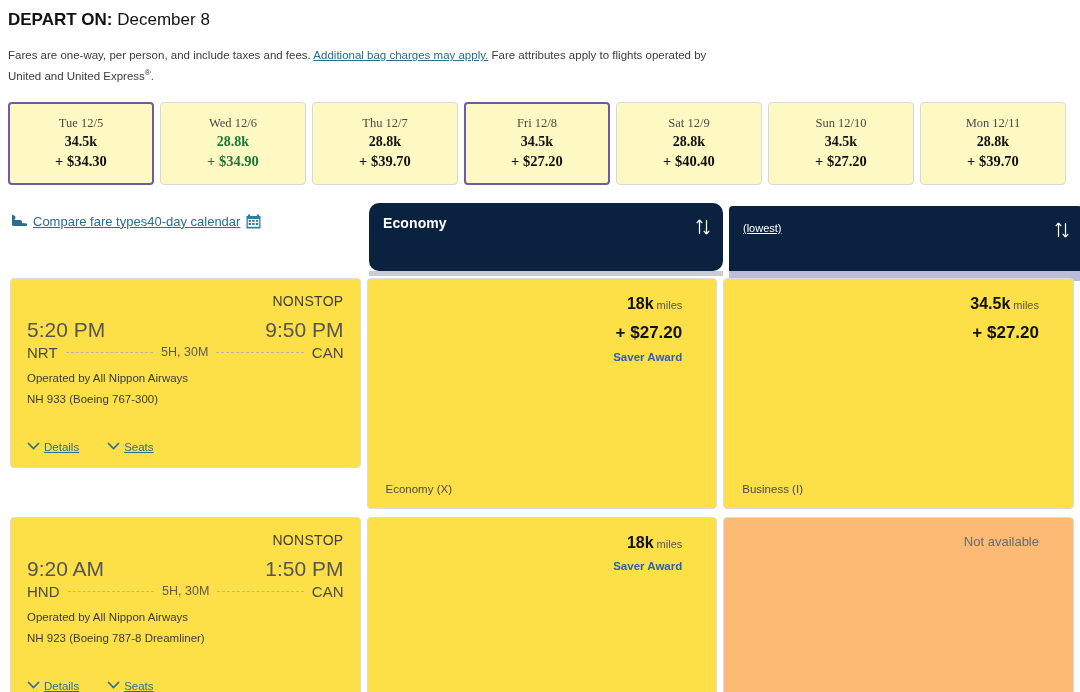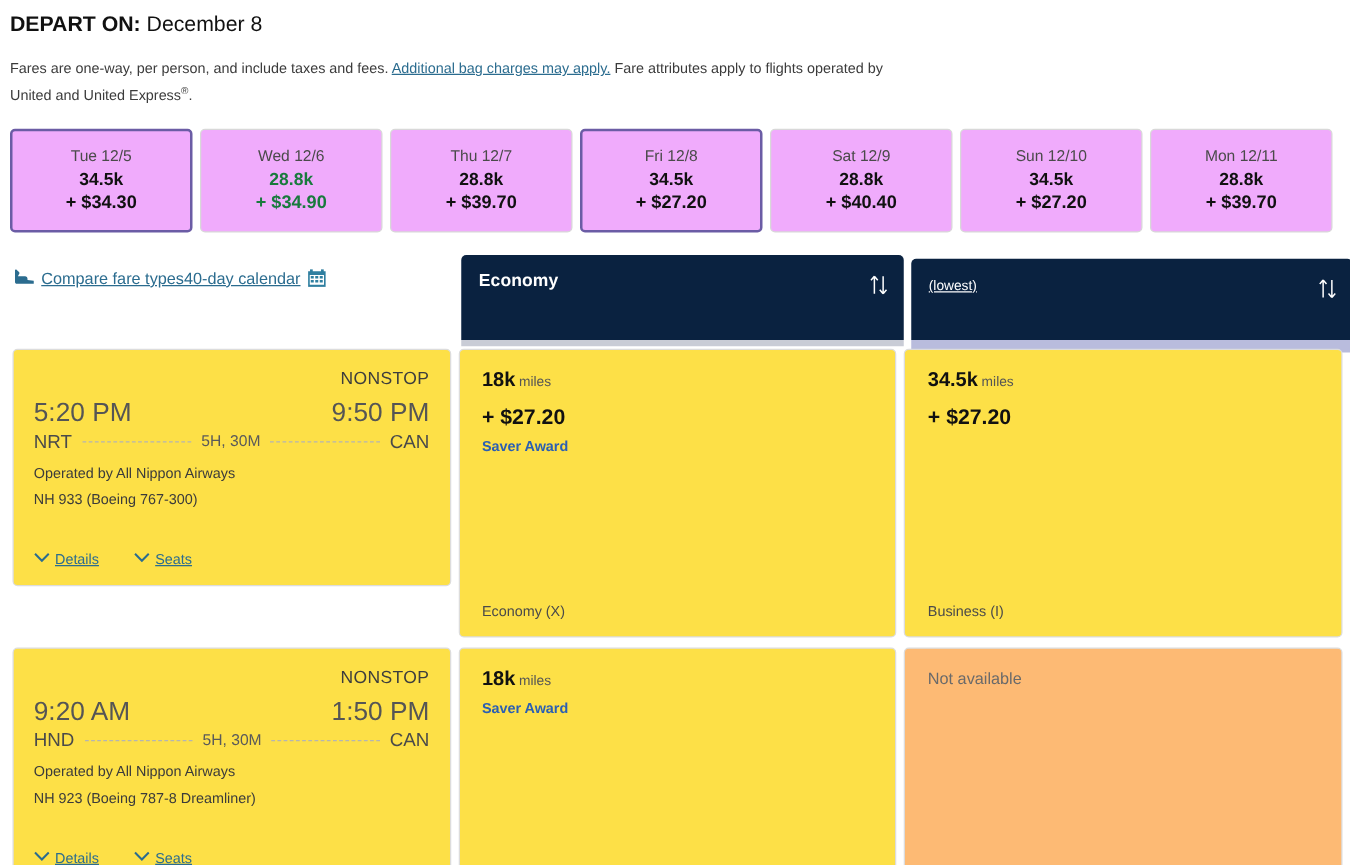--- a/index.html
+++ b/index.html
@@ -39,27 +39,28 @@
   .date-strip {
     display: flex;
     gap: 6px;
     margin: 17px 0 0 2px;
   }
   .date-card {
     width: 146px;
     height: 83px;
     border: 1px solid #d8d8d8;
     border-radius: 4px;
-    background: #f0abfc;
+    background: #fef9c3;
     display: flex;
     flex-direction: column;
     align-items: center;
     justify-content: center;
     gap: 3px;
     cursor: pointer;
+    font-family: Liberation Serif, serif;
   }
   .date-card.sel { border: 2px solid #6b5ca5; }
   .date-card .dow {
     font-size: 12.5px;
     color: #4a4a4a;
   }
   .date-card .miles {
     font-size: 14px;
     font-weight: bold;
     color: #111;
@@ -94,21 +95,21 @@
   .ico-cal  { display: inline-block; width: 15px; height: 15px; margin-left: 6px; vertical-align: -3px; }
   .lnk-wrap { display: inline-flex; align-items: center; }
 
   .colhead {
     position: absolute;
     background: #0a2240;
     color: #fff;
     border-radius: 4px 4px 0 0;
     padding: 12px 14px 0 14px;
   }
-  .colhead.economy  { left: 363px; top: 5px;  width: 354px; height: 68px; }
+  .colhead.economy  { left: 363px; top: 5px;  width: 354px; height: 68px; border-radius: 10px; }
   .colhead.business { left: 723px; top: 8px;  width: 353px; height: 65px; }
   .colhead .ttl {
     font-size: 14px;
     font-weight: bold;
     letter-spacing: .1px;
   }
   .colhead .sub {
     font-size: 11px;
     text-decoration: underline;
     margin-top: 2px;
@@ -141,21 +142,21 @@
     gap: 6px;
     margin-bottom: 8px;
     padding-left: 4px;
   }
   .cell {
     border: 1px solid #dcdcdc;
     border-radius: 4px;
     background: #fde047;
   }
   .cell.flight { width: 354px; height: 190px; padding: 14px 16px 0 16px; position: relative; }
-  .cell.fare   { width: 354px; height: 231px; padding: 16px 34px 0 18px; position: relative; cursor: pointer; }
+  .cell.fare   { width: 354px; height: 231px; padding: 16px 34px 0 18px; position: relative; cursor: pointer; text-align: right; }
   .cell.fare.na { background: #fdba74; cursor: default; }
 
   .stops {
     text-align: right;
     font-size: 14px;
     color: #3d3d3d;
     letter-spacing: .3px;
   }
   .times {
     display: flex;

